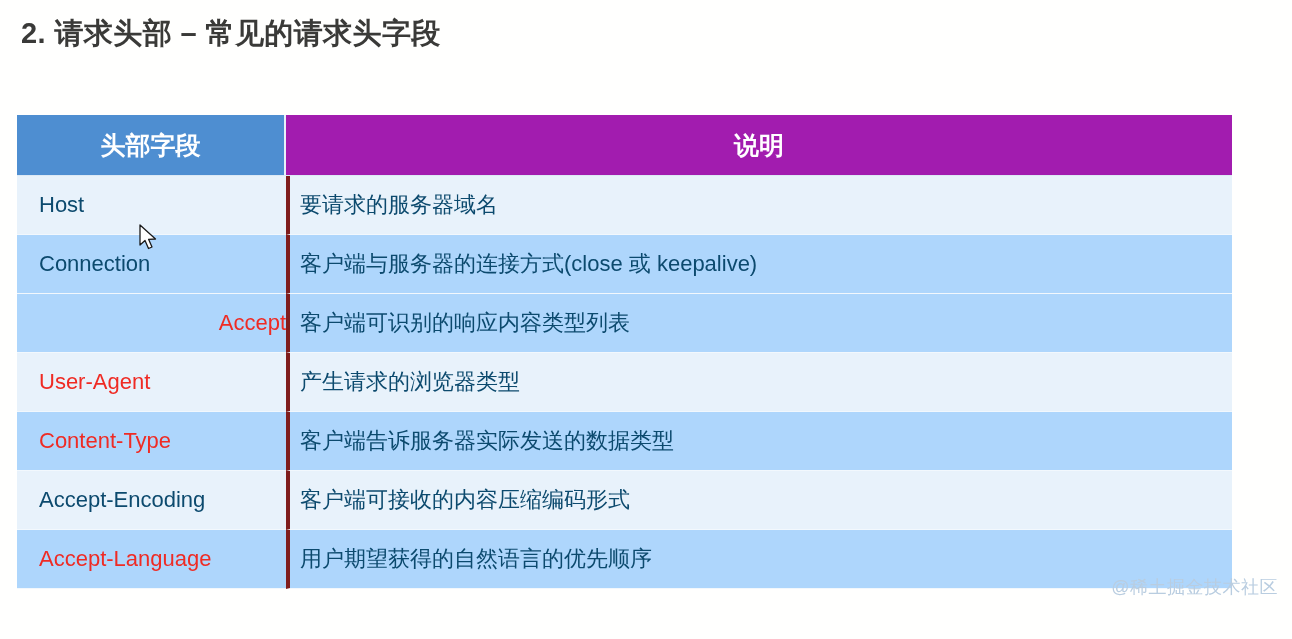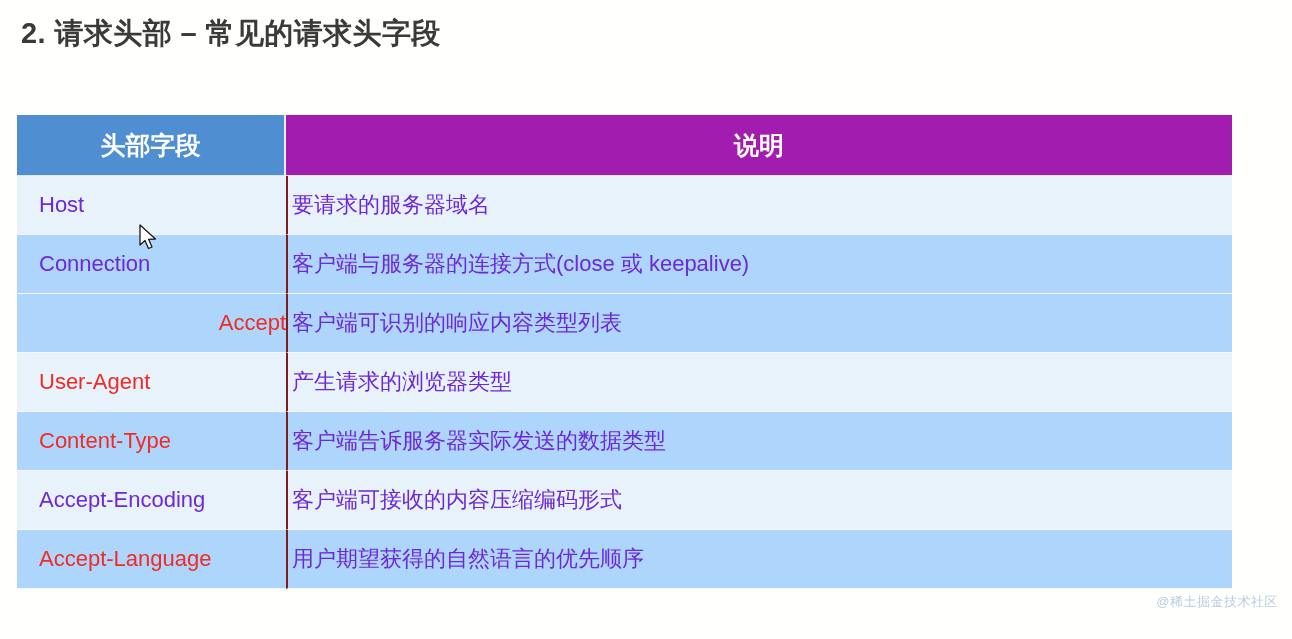--- a/index.html
+++ b/index.html
@@ -53,28 +53,28 @@
     border-bottom: 1px solid #dce9f5;
   }
   #header-table thead th.th-field {
     border-right: 2px solid #e8f1fa;
   }
 
   #header-table tbody td {
     height: 58px;
     padding: 0 0 0 22px;
     font-size: 22px;
-    color: #6d28d9;
+    color: #0c4a6e;
     vertical-align: middle;
     border-bottom: 1px solid #f2f8fd;
     white-space: nowrap;
   }
   #header-table tbody td.cell-desc {
-    padding-left: 4px;
-    border-left: 2px solid #7f1d1d;
+    padding-left: 10px;
+    border-left: 4px solid #7f1d1d;
   }
 
   
   #header-table tbody tr.stripe-light td { background: #e8f2fb; }
   #header-table tbody tr.stripe-dark  td { background: #aed6fc; }
 
   
   #header-table tbody td.field-red { color: #ef2b24; }
 
   
@@ -84,22 +84,22 @@
     top: 224px;
     width: 20px;
     height: 28px;
     pointer-events: none;
   }
 
   
   #watermark {
     position: absolute;
     right: 14px;
-    bottom: 28px;
-    font-size: 13px;
+    bottom: 40px;
+    font-size: 18px;
     color: #b9cde0;
     white-space: nowrap;
     letter-spacing: 0.5px;
   }
 </style>
 </head>
 <body style="background: rgb(255, 255, 254);">
 
 <div id="slide-title" style="color: rgb(58, 58, 56);">2. 请求头部 – 常见的请求头字段</div>
 

